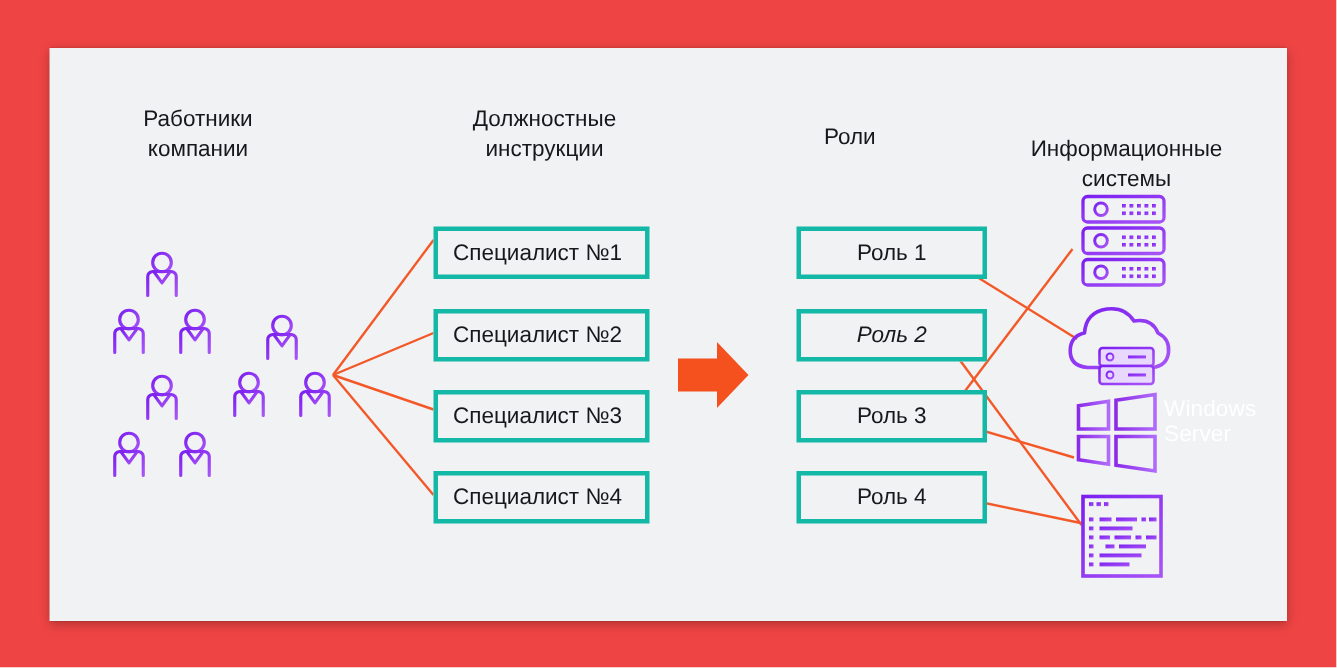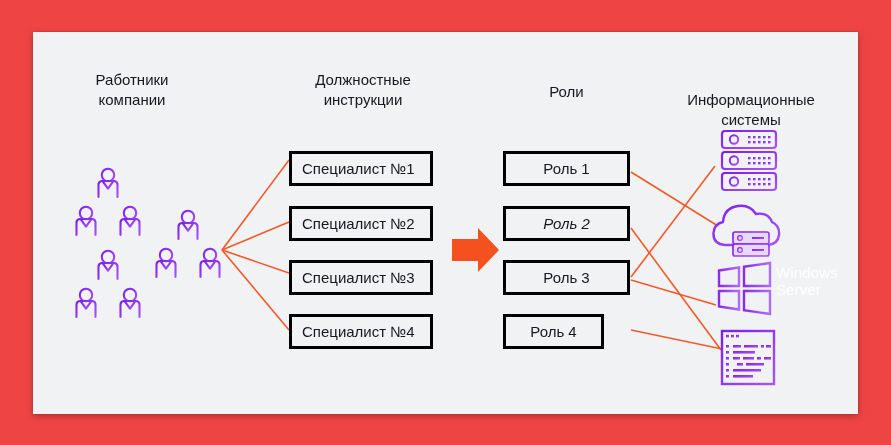--- a/index.html
+++ b/index.html
@@ -16,26 +16,26 @@
   svg.layer{position:absolute;left:0;top:0;width:891px;height:445px;overflow:visible;}
   svg#lines{pointer-events:none;}
 
   .col-title{
     position:absolute;text-align:center;color:#16181c;
     font-size:15px;line-height:20px;font-weight:400;
   }
 
   .rbox{
     position:absolute;box-sizing:border-box;
-    border:3px solid #000000;background:#f1f2f4;
+    border:3px solid #14b8a6;background:#f1f2f4;
     color:#16181c;font-size:15px;line-height:1;
     display:flex;align-items:center;
   }
   .rbox.left{justify-content:flex-start;padding-left:10px;}
-  .rbox.center{justify-content:center;}
+  .rbox.center{justify-content:center;margin-left:28px;}
   .wintext{
     position:absolute;color:#ffffff;font-size:15px;line-height:17px;
     letter-spacing:.1px;
   }
 </style>
 </head>
 <body>
 
 <div id="stage">
 
@@ -125,21 +125,21 @@
 
   <div class="rbox center" style="left:503px;top:151px;width:127px;height:35px;">
     <span>Роль 1</span>
   </div>
   <div class="rbox center" style="left:503px;top:206px;width:127px;height:35px;font-style:italic;">
     <span>Роль 2</span>
   </div>
   <div class="rbox center" style="left:503px;top:260px;width:127px;height:35px;">
     <span>Роль 3</span>
   </div>
-  <div class="rbox center" style="left:503px;top:314px;width:101px;height:35px;">
+  <div class="rbox center" style="left:503px;top:314px;width:127px;height:35px;">
     <span>Роль 4</span>
   </div>
 
   <svg class="layer" viewBox="0 0 891 445">
     <defs>
       <linearGradient id="ig" x1="0" y1="0" x2="1" y2="1">
         <stop offset="0%" stop-color="#7b1ff0"></stop>
         <stop offset="100%" stop-color="#a855f7"></stop>
       </linearGradient>
       <linearGradient id="ig2" x1="0" y1="0" x2="1" y2="0">

